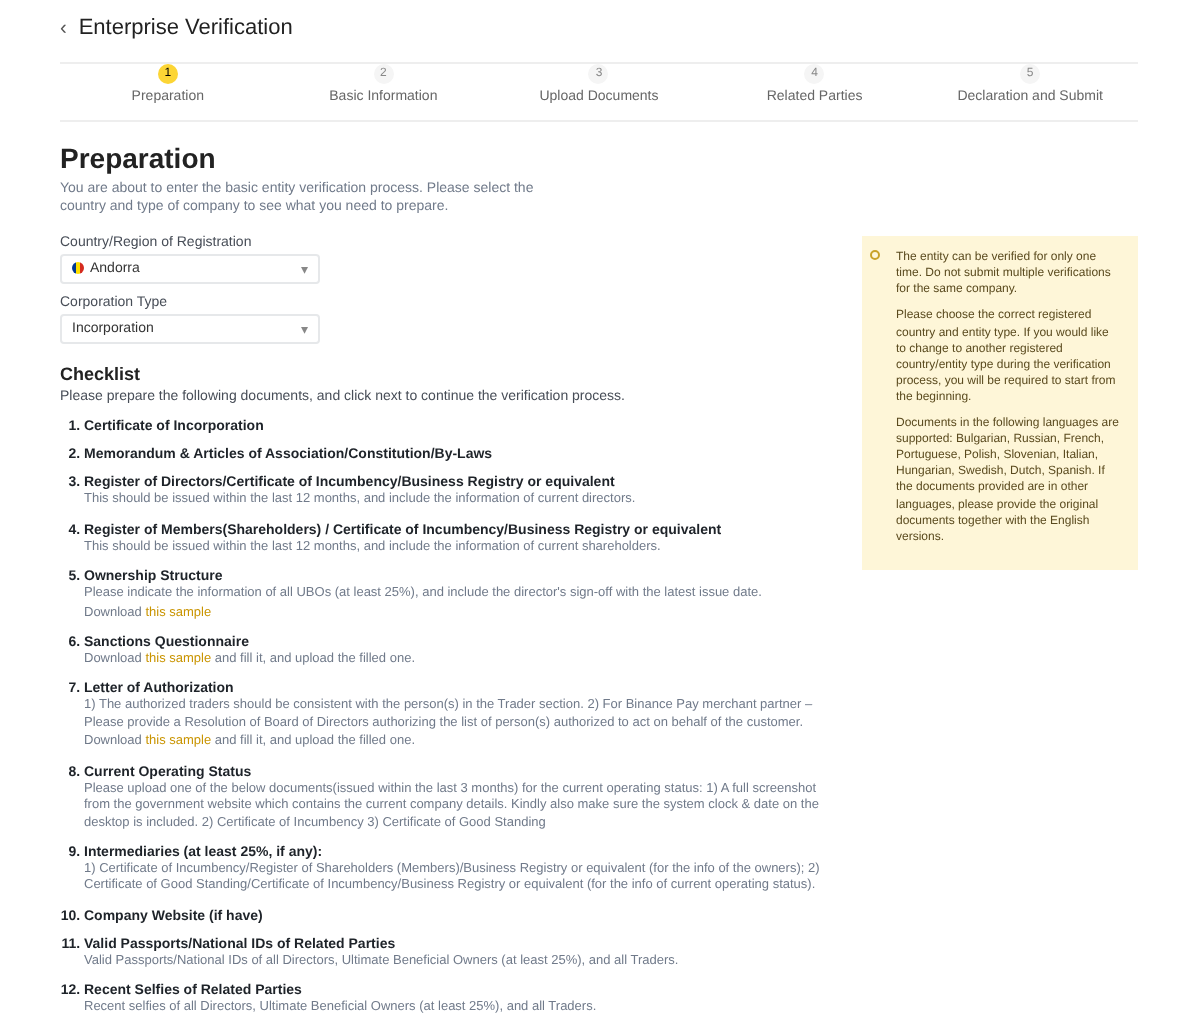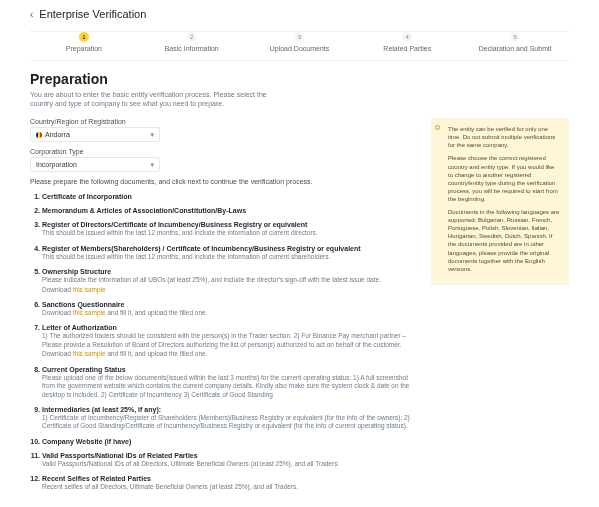--- a/index.html
+++ b/index.html
@@ -73,20 +73,21 @@
       <div class="select">
         <span><span class="flag"></span><span>Andorra</span></span>
         <span class="caret">▾</span>
       </div>
       <div class="lbl">Corporation Type</div>
       <div class="select">
         <span>Incorporation</span>
         <span class="caret">▾</span>
       </div>
 
+      <div class="section-h">Checklist</div>
       <div class="section-sub">Please prepare the following documents, and click next to continue the verification process.</div>
 
       <ol class="checklist" id="checklist">
           <li><span>Certificate of Incorporation</span></li>
           <li><span>Memorandum &amp; Articles of Association/Constitution/By-Laws</span></li>
           <li><span>Register of Directors/Certificate of Incumbency/Business Registry or equivalent</span><div class="desc">This should be issued within the last 12 months, and include the information of current directors.</div></li>
           <li><span>Register of Members(Shareholders) / Certificate of Incumbency/Business Registry or equivalent</span><div class="desc">This should be issued within the last 12 months, and include the information of current shareholders.</div></li>
           <li><span>Ownership Structure</span><div class="desc">Please indicate the information of all UBOs (at least 25%), and include the director's sign-off with the latest issue date.</div><div class="desc"><span>Download </span><a>this sample</a></div></li>
           <li><span>Sanctions Questionnaire</span><div class="desc"><span>Download </span><a>this sample</a><span> and fill it, and upload the filled one.</span></div></li>
           <li><span>Letter of Authorization</span><div class="desc">1) The authorized traders should be consistent with the person(s) in the Trader section.

